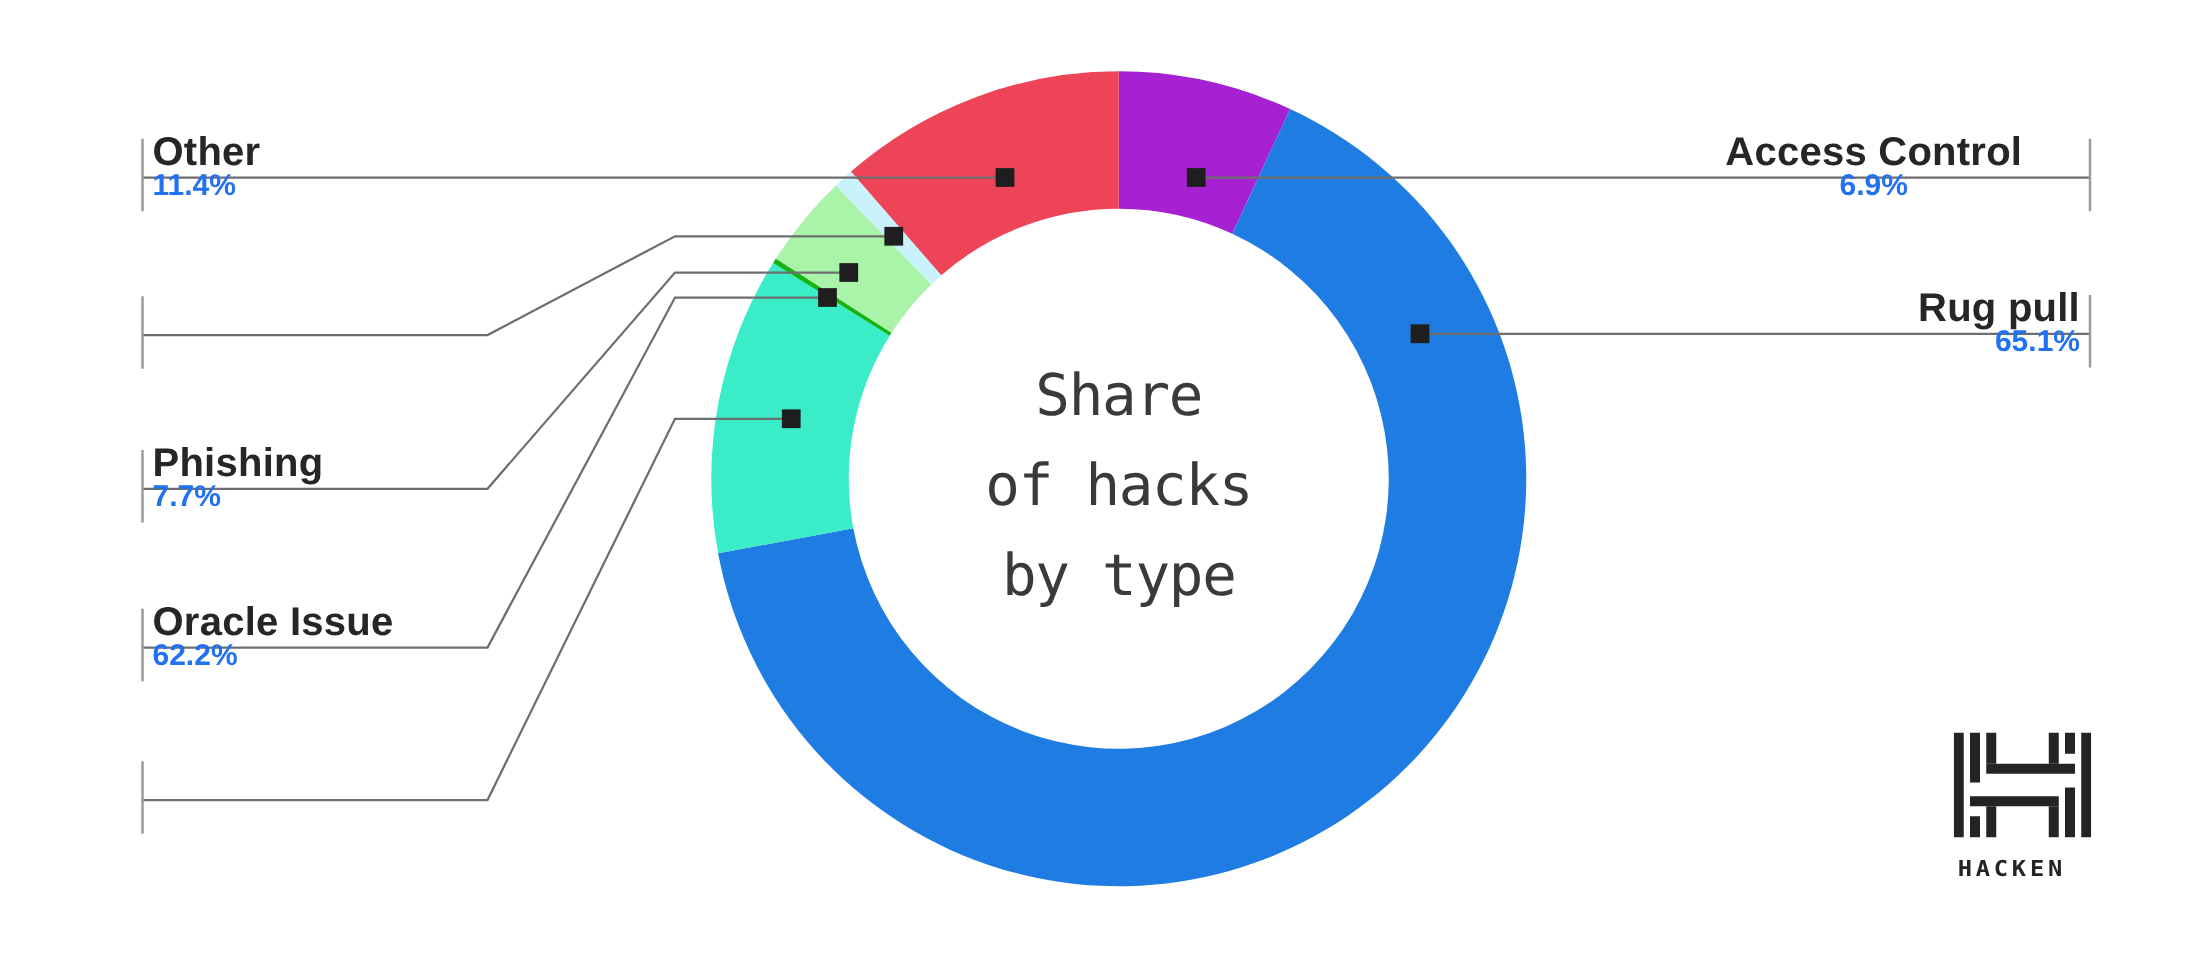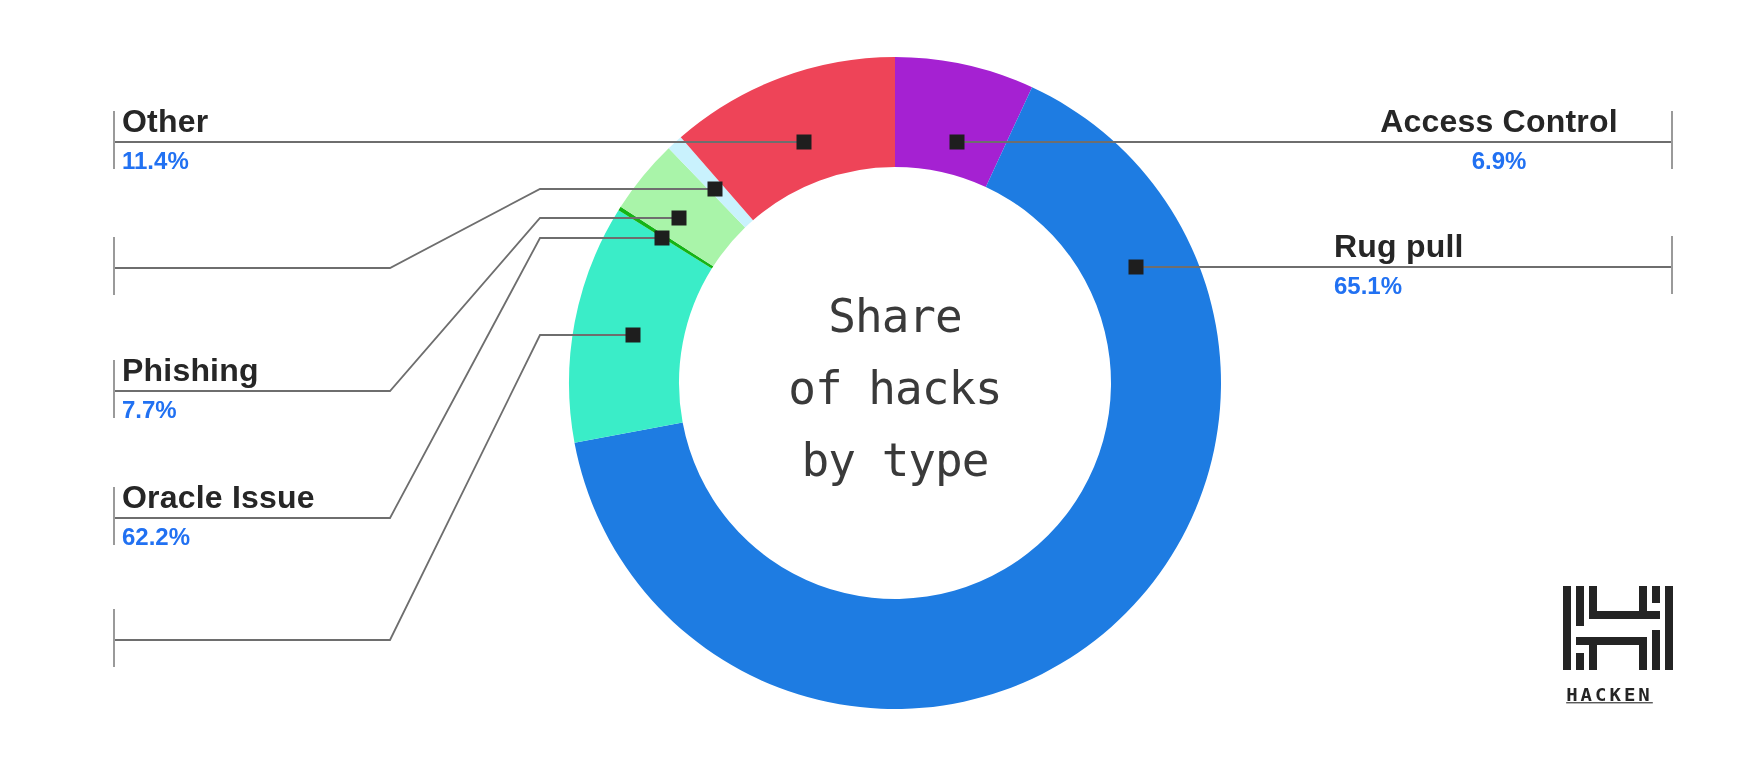--- a/index.html
+++ b/index.html
@@ -12,43 +12,43 @@
   }
   #chart-svg{position:absolute;left:0;top:0;}
   
   .lp{position:absolute;width:330px;}
   .lp .slice-name{
     display:block;font-size:32px;font-weight:600;color:#262626;
     line-height:30px;height:30px;letter-spacing:.2px;white-space:nowrap;
   }
   .lp .slice-pct{
     display:block;font-size:24px;font-weight:700;color:#2171f2;
-    line-height:26px;margin-top:12px;white-space:nowrap;
+    line-height:26px;margin-top:0;white-space:nowrap;
   }
   #lbl-other{left:122px;top:106px}
   #lbl-flash-loan-attack{left:122px;top:232px}
   #lbl-phishing{left:122px;top:355px}
   #lbl-oracle-issue{left:122px;top:482px}
   #lbl-reentrancy{left:122px;top:604px}
   #lbl-access-control{right:92px;top:106px;text-align:center}
-  #lbl-rug-pull{right:92px;top:231px;}
+  #lbl-rug-pull{right:92px;top:231px;text-align:right}
   
   #chart-title{
     position:absolute;left:895px;top:280px;width:0;
     display:flex;flex-direction:column;align-items:center;
     font-family:"DejaVu Sans Mono", monospace;
     color:#3a3a3a;
   }
   #chart-title span{
     display:block;font-size:46px;line-height:72px;white-space:nowrap;
     transform:translateX(0);letter-spacing:-1px;
   }
   #chart-title{transform:translateX(-50%);align-items:center;}
   
-  #logo{position:absolute;left:1563px;top:586px;width:93px;text-decoration:underline;}
+  #logo{position:absolute;left:1563px;top:586px;width:93px;}
   #logo svg{display:block;}
   #wordmark{
     display:block;margin-top:14px;text-align:center;
     font-family:"DejaVu Sans Mono", monospace;
     font-weight:700;font-size:19px;letter-spacing:3px;color:#242424;
     transform:scaleY(.92);
   }
 </style>
 </head>
 <body>

